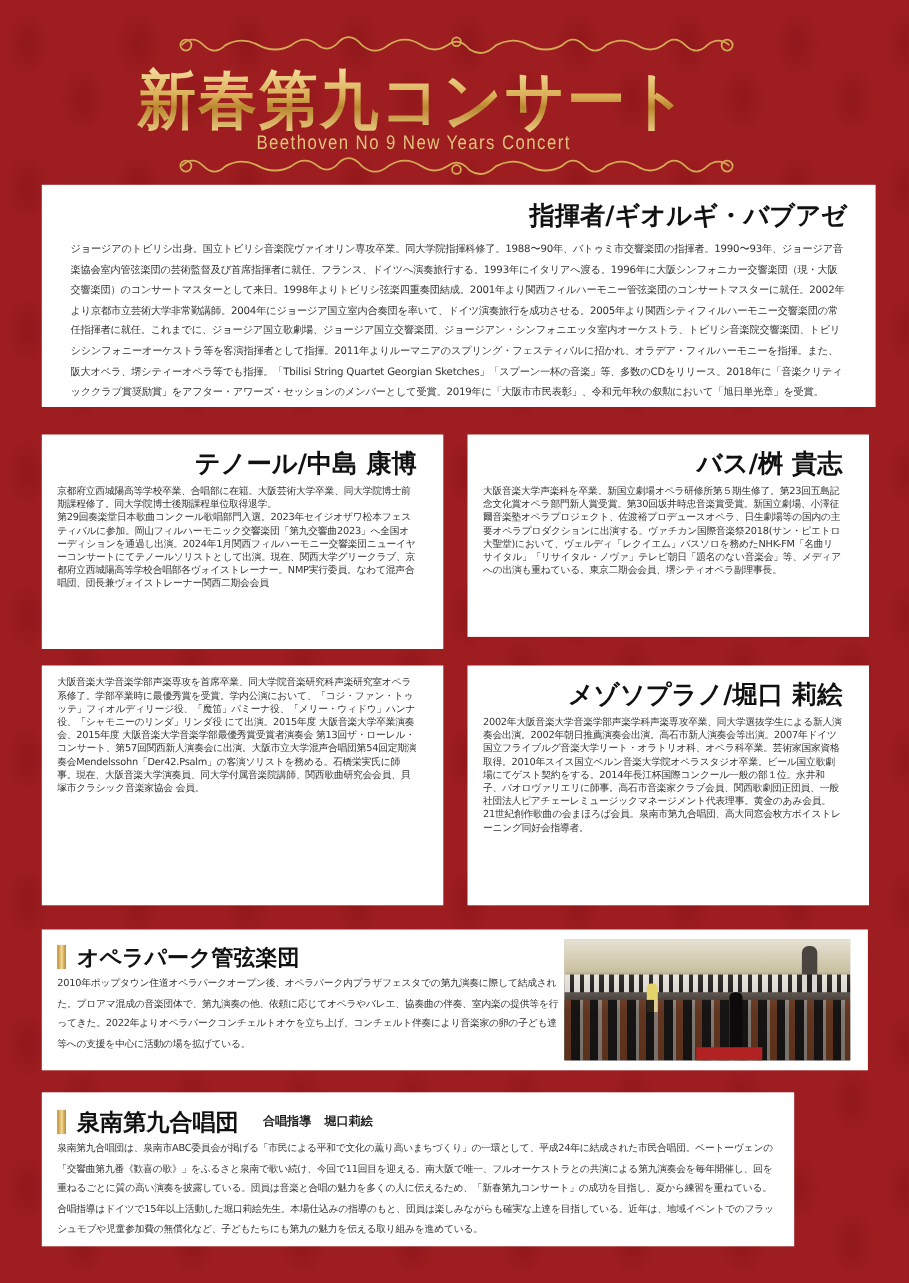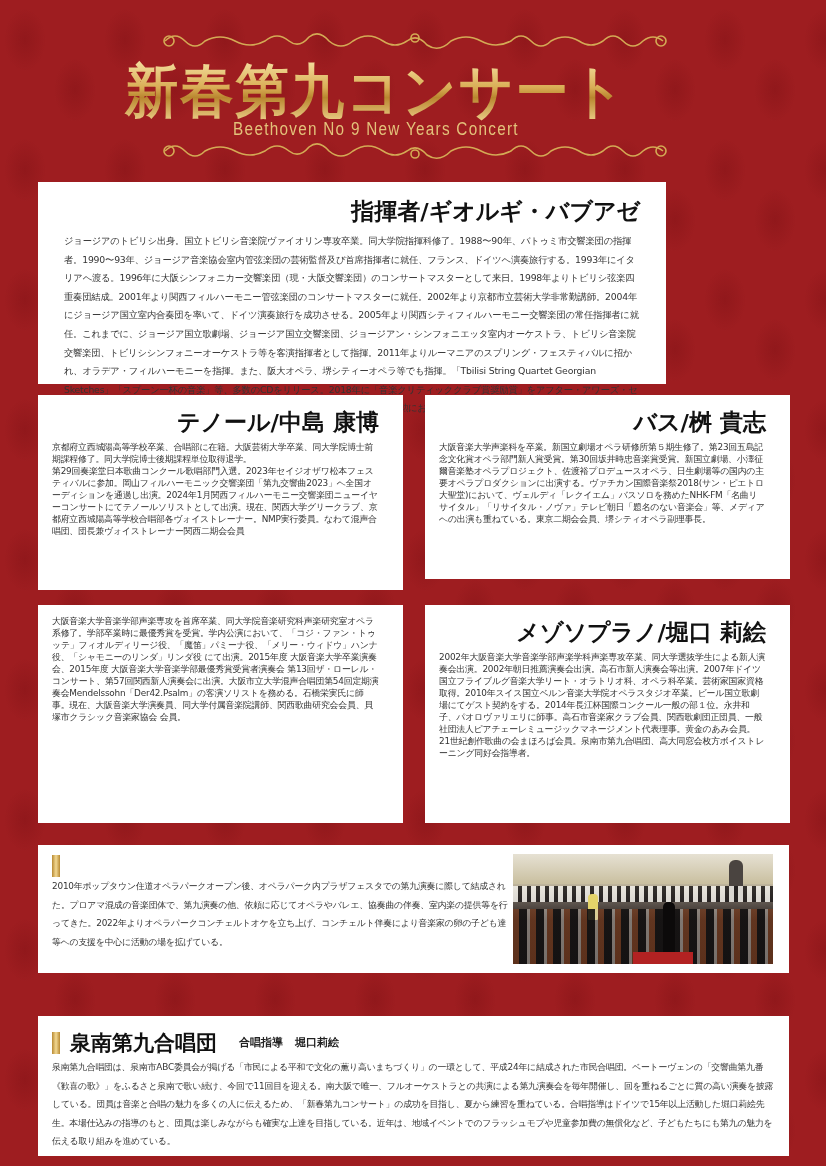--- a/index.html
+++ b/index.html
@@ -30,21 +30,21 @@
     position:absolute; left:0; right:0; top:119px;
     font-family:"Liberation Sans", sans-serif; font-size:18px;
     color:#e3c27a; letter-spacing:1.5px; transform:scaleX(0.85);
   }
   .card { position:absolute; background:#fff; box-sizing:border-box; }
   .card h2 {
     margin:0; font-family:"DejaVu Serif", serif; font-weight:bold;
     color:#111; text-align:right;
   }
   .card p { margin:0; color:#333; font-size:9.3px; line-height:18.6px; letter-spacing:-0.2px; }
-  #conductor { left:38px; top:182px; width:628px; height:202px; padding:12px 26px 0 26px; }
+  #conductor { left:38px; top:168px; width:758px; height:202px; padding:12px 26px 0 26px; }
   #conductor h2 { font-size:23px; line-height:34px; margin-bottom:4px; }
   .half { width:365px; padding:10px 24px 0 14px; }
   .half h2 { font-size:23px; line-height:34px; margin-bottom:2px; }
   .half p { font-size:8.9px; line-height:12px; }
   #tenor { left:38px; top:395px; height:195px; }
   #bass { left:425px; top:395px; height:184px; }
   #soprano { left:38px; top:605px; height:218px; }
   #mezzo { left:425px; top:605px; height:218px; }
   #orchestra { left:38px; top:845px; width:751px; height:128px; padding:10px 14px 0 14px; }
   #orchestra .text { width:460px; }
@@ -59,21 +59,21 @@
   .photo .ceil { position:absolute; left:0; top:0; width:100%; height:30px;
     background:linear-gradient(180deg,#e6e1d3,#c9bf9f); }
   .photo .choirrow { position:absolute; left:0; top:32px; width:100%; height:16px;
     background:repeating-linear-gradient(90deg,#f2f0ea 0 5px,#1e1b1b 5px 9px); opacity:.85; }
   .photo .statue { position:absolute; right:30px; top:6px; width:14px; height:42px; background:#4a4440; border-radius:6px 6px 2px 2px; }
   .photo .dress { position:absolute; left:75px; top:40px; width:10px; height:26px; background:#e4d36a; border-radius:4px 4px 1px 1px; }
   .photo .conductor { position:absolute; left:150px; top:48px; width:12px; height:52px; background:#0c0a0a; border-radius:5px 5px 0 0; }
   .photo .carpet { position:absolute; left:120px; bottom:0; width:60px; height:12px; background:#b22222; }
   .photo .orch { position:absolute; left:0; top:55px; width:100%; height:55px;
     background:repeating-linear-gradient(90deg,rgba(120,60,30,.7) 0 6px,rgba(20,18,18,.9) 6px 14px,rgba(210,200,190,.5) 14px 17px); }
-  #choir { left:38px; top:1016px; width:751px; height:140px; padding:12px 14px 0 14px; }
+  #choir { left:38px; top:993px; width:684px; height:140px; padding:12px 14px 0 14px; }
   #choir h2 { font-size:21px; line-height:30px; }
   #choir .director { font-size:11px; font-weight:bold; margin-left:22px; color:#222; }
   #choir .director span + span { margin-left:12px; }
   #choir p { font-size:8.9px; line-height:18.6px; margin-top:0; }
 </style>
 </head>
 <body>
 
 <div class="header">
   <svg class="ornament top" viewBox="0 0 520 22">
@@ -118,20 +118,21 @@
 
 <section class="card half" id="mezzo">
   <h2>メゾソプラノ/堀口 莉絵</h2>
   <p>2002年大阪音楽大学音楽学部声楽学科声楽専攻卒業、同大学選抜学生による新人演奏会出演。2002年朝日推薦演奏会出演。高石市新人演奏会等出演。2007年ドイツ国立フライブルグ音楽大学リート・オラトリオ科、オペラ科卒業。芸術家国家資格取得。2010年スイス国立ベルン音楽大学院オペラスタジオ卒業。ビール国立歌劇場にてゲスト契約をする。2014年長江杯国際コンクール一般の部１位。永井和子、パオロヴァリエリに師事。高石市音楽家クラブ会員、関西歌劇団正団員、一般社団法人ピアチェーレミュージックマネージメント代表理事。黄金のあみ会員。21世紀創作歌曲の会まほろば会員。泉南市第九合唱団、高大同窓会枚方ボイストレーニング同好会指導者。</p>
 </section>
 
 <section class="card" id="orchestra">
   <div class="text">
     <h2>
       <span class="bar"></span>
+      <span>オペラパーク管弦楽団</span>
     </h2>
     <p>2010年ポップタウン住道オペラパークオープン後、オペラパーク内プラザフェスタでの第九演奏に際して結成された。プロアマ混成の音楽団体で、第九演奏の他、依頼に応じてオペラやバレエ、協奏曲の伴奏、室内楽の提供等を行ってきた。2022年よりオペラパークコンチェルトオケを立ち上げ、コンチェルト伴奏により音楽家の卵の子ども達等への支援を中心に活動の場を拡げている。</p>
   </div>
   <div class="photo">
     <div class="ceil"></div>
     <div class="statue"></div>
     <div class="choirrow"></div>
     <div class="dress"></div>
     <div class="orch"></div>
     <div class="conductor"></div>

